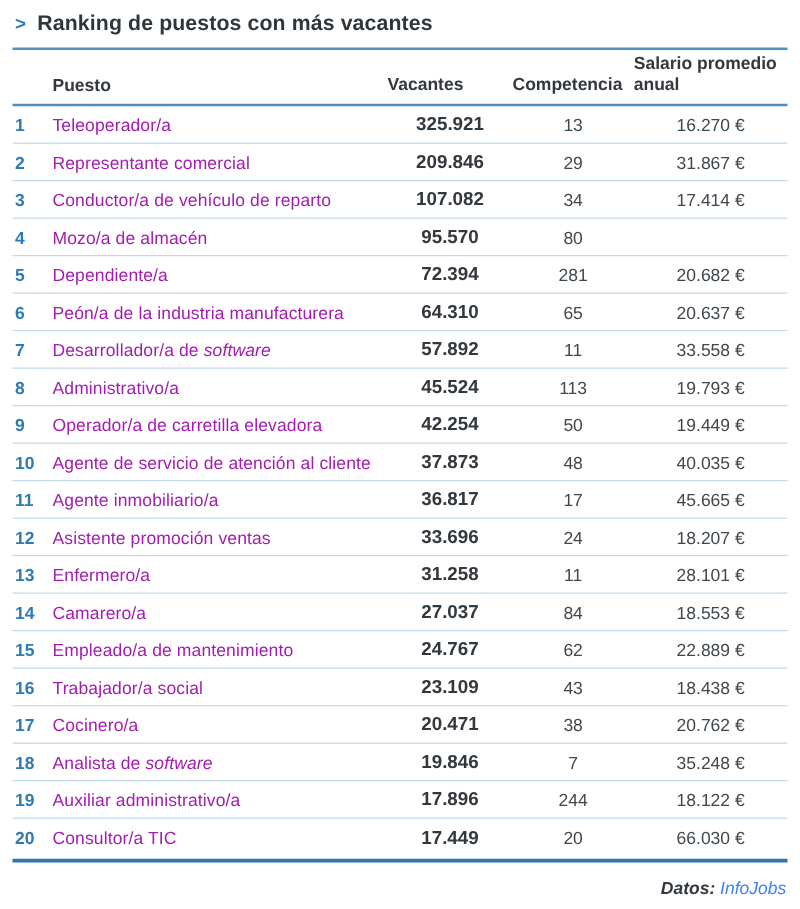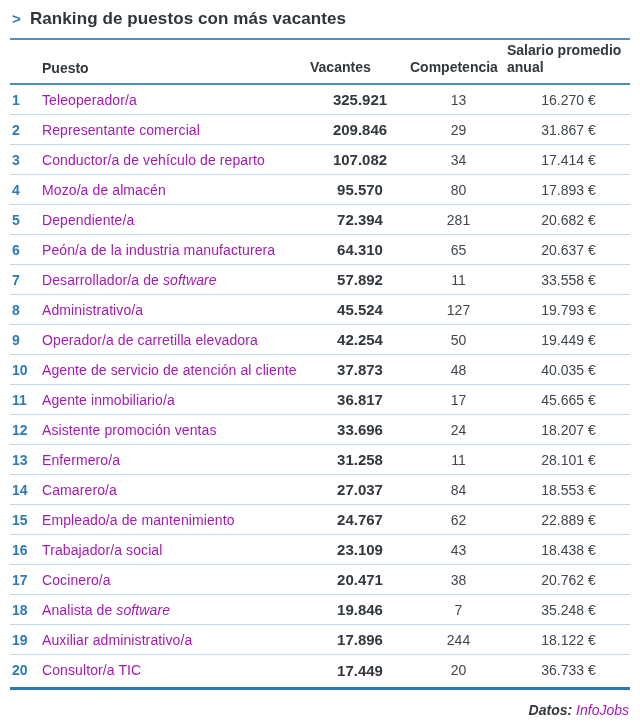--- a/index.html
+++ b/index.html
@@ -81,21 +81,21 @@
   
   .footer {
     margin-top: 12px;
     text-align: right;
     font-size: 14px;
     font-style: italic;
     color: #32383d;
     padding-right: 1px;
   }
   .footer .footer-label { font-weight: bold; }
-  .footer .footer-source { font-weight: normal; color: #a21caf; }
+  .footer .footer-source { font-weight: normal; color: #3b82f6; }
 </style>
 </head>
 <body>
 
 <div class="page">
 
   <div class="title-row">
     <span class="title-marker">&gt;</span>
     <span>Ranking de puestos con más vacantes</span>
   </div>
@@ -132,21 +132,20 @@
     <div class="cell-vacantes">107.082</div>
     <div class="cell-center">34</div>
     <div class="cell-center">17.414 €</div>
   </div>
 
   <div class="grid row">
     <div class="cell-rank">4</div>
     <div class="cell-puesto">Mozo/a de almacén</div>
     <div class="cell-vacantes">95.570</div>
     <div class="cell-center">80</div>
-    <div class="cell-center">17.893 €</div>
   </div>
 
   <div class="grid row">
     <div class="cell-rank">5</div>
     <div class="cell-puesto">Dependiente/a</div>
     <div class="cell-vacantes">72.394</div>
     <div class="cell-center">281</div>
     <div class="cell-center">20.682 €</div>
   </div>
 
@@ -163,21 +162,21 @@
     <div class="cell-puesto">Desarrollador/a de <i>software</i></div>
     <div class="cell-vacantes">57.892</div>
     <div class="cell-center">11</div>
     <div class="cell-center">33.558 €</div>
   </div>
 
   <div class="grid row">
     <div class="cell-rank">8</div>
     <div class="cell-puesto">Administrativo/a</div>
     <div class="cell-vacantes">45.524</div>
-    <div class="cell-center">127</div>
+    <div class="cell-center">113</div>
     <div class="cell-center">19.793 €</div>
   </div>
 
   <div class="grid row">
     <div class="cell-rank">9</div>
     <div class="cell-puesto">Operador/a de carretilla elevadora</div>
     <div class="cell-vacantes">42.254</div>
     <div class="cell-center">50</div>
     <div class="cell-center">19.449 €</div>
   </div>
@@ -260,21 +259,21 @@
     <div class="cell-vacantes">17.896</div>
     <div class="cell-center">244</div>
     <div class="cell-center">18.122 €</div>
   </div>
 
   <div class="grid row">
     <div class="cell-rank">20</div>
     <div class="cell-puesto">Consultor/a TIC</div>
     <div class="cell-vacantes">17.449</div>
     <div class="cell-center">20</div>
-    <div class="cell-center">36.733 €</div>
+    <div class="cell-center">66.030 €</div>
   </div>
 </div>
 
   <div class="rule-bottom"></div>
 
   <div class="footer">
     <span class="footer-label">Datos:</span>
     <span class="footer-source"> </span><span class="footer-source">InfoJobs</span>
   </div>
 

